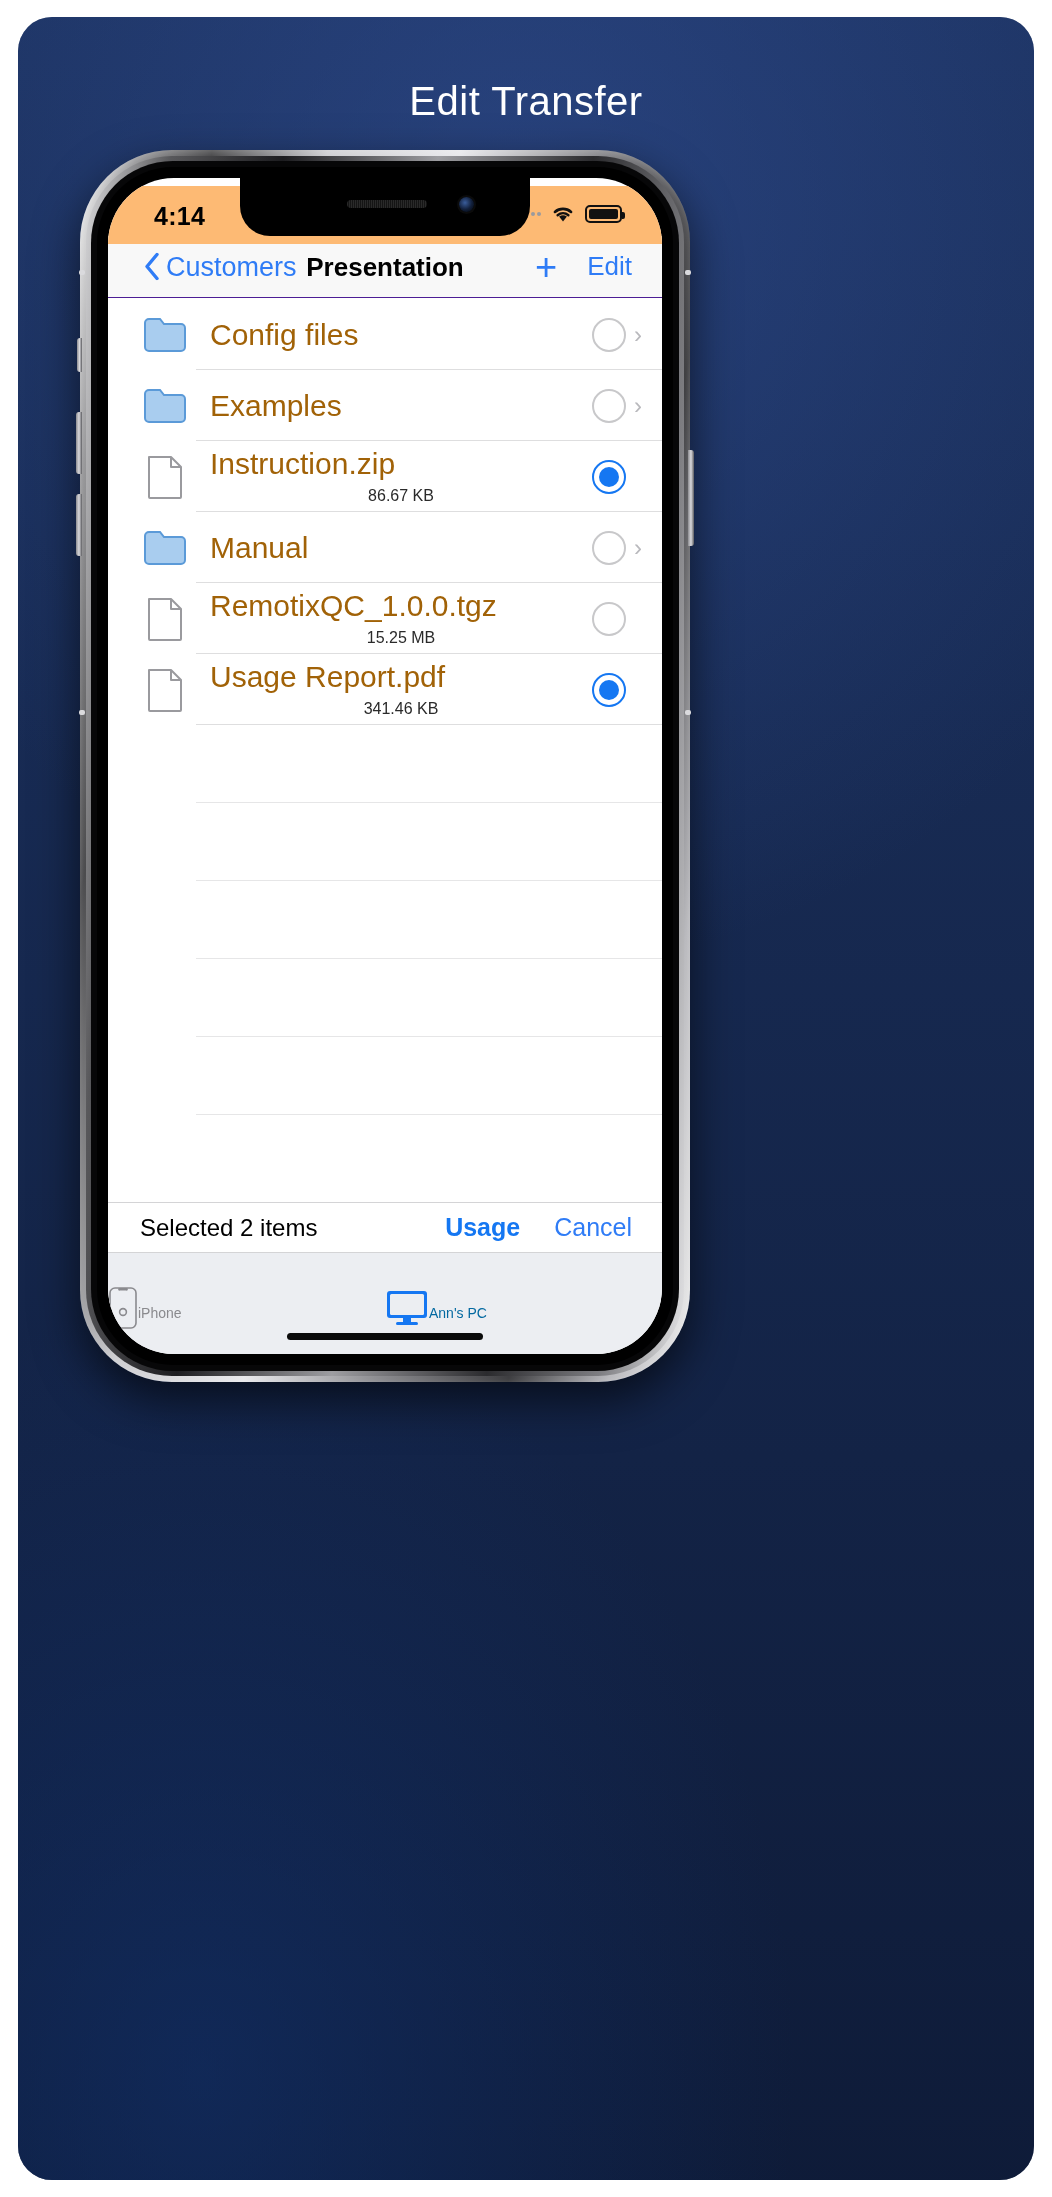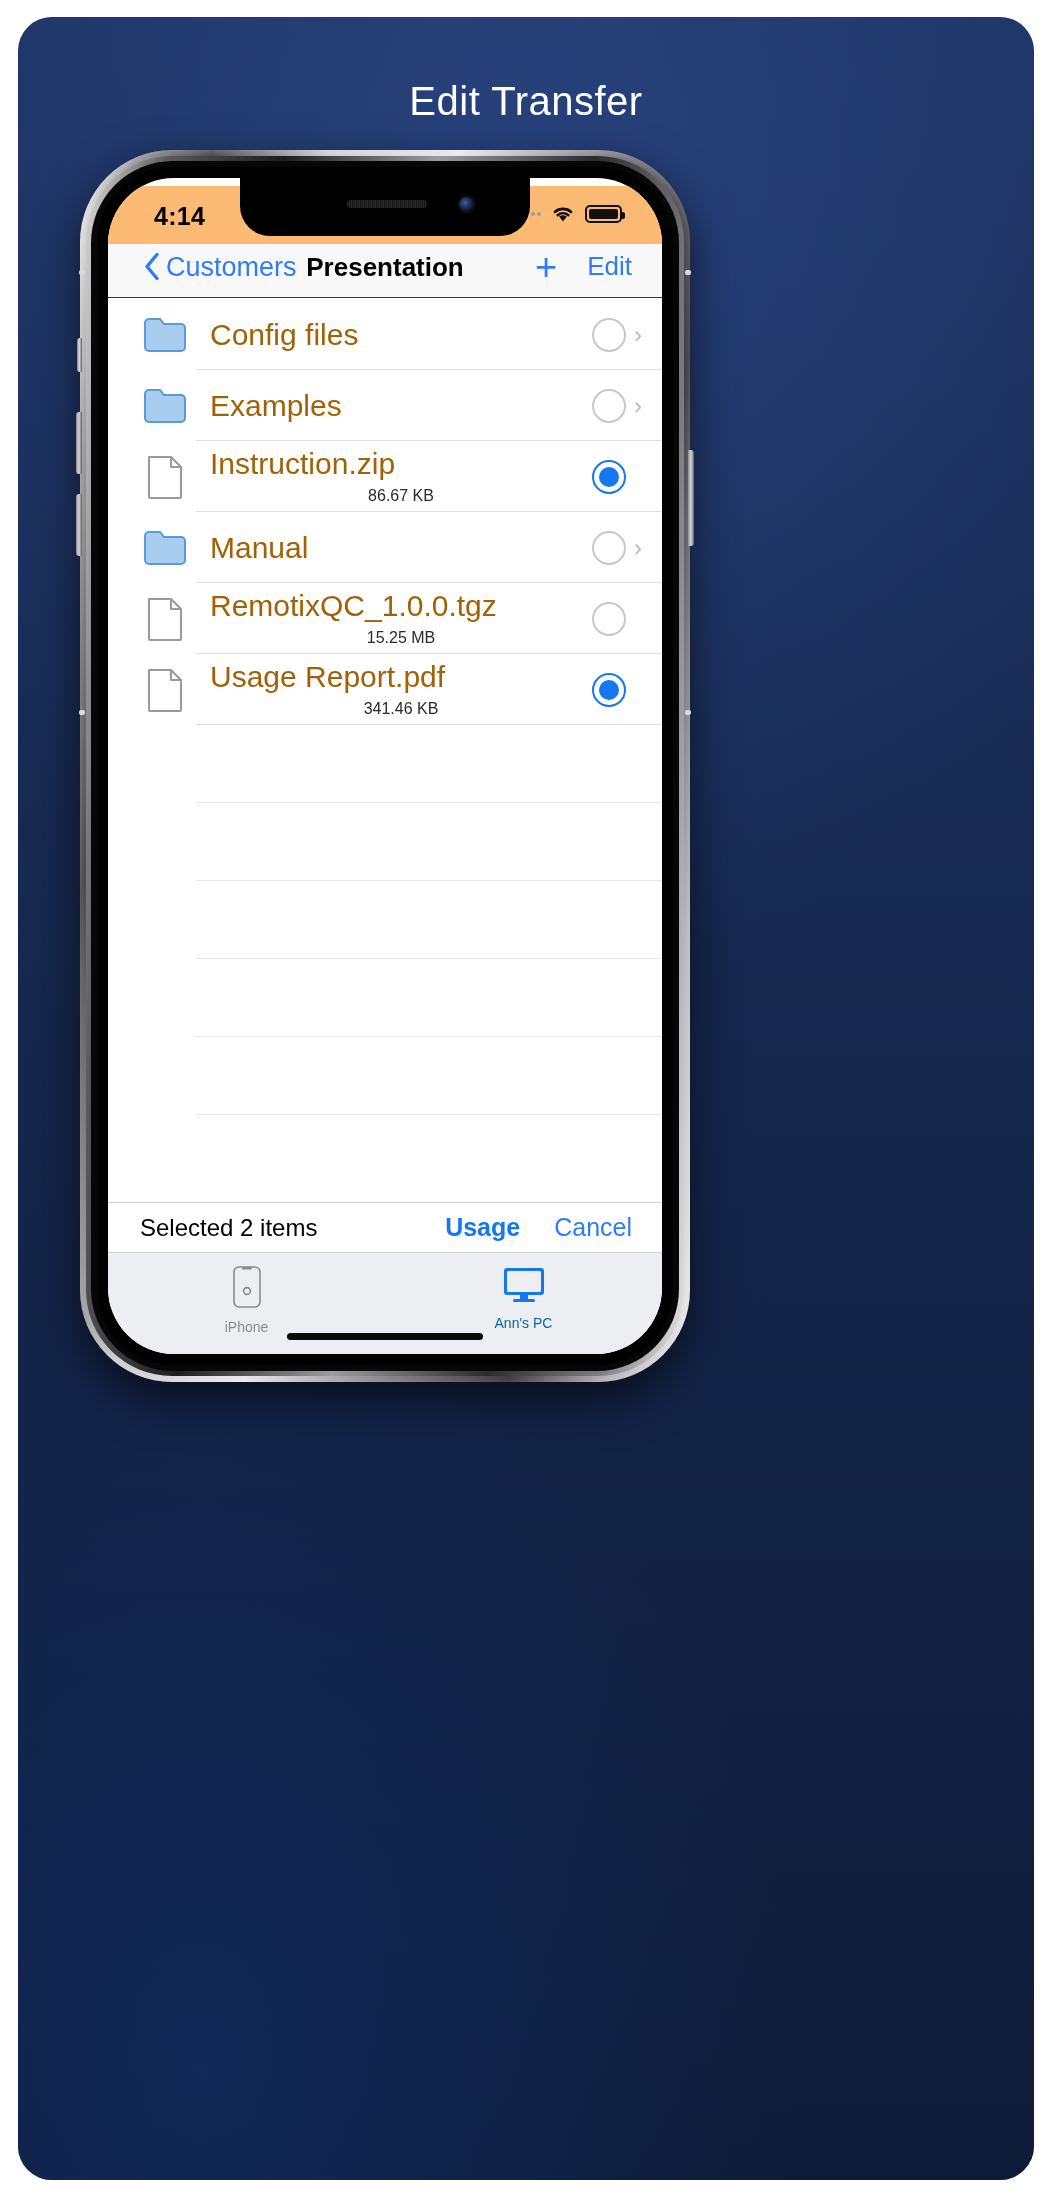--- a/index.html
+++ b/index.html
@@ -216,21 +216,21 @@
   #tb-cancel { color: #2f7cf6; font-size: 25px; }
 
   
   #tabbar {
     position: absolute; left: 0; right: 0; bottom: 0; height: 102px;
     background: #eceef2;
     border-top: 1px solid #d4d4d6;
     display: flex;
     z-index: 16;
   }
-  .tab { flex: 1 1 0; display: flex; flex-direction: column; align-items: center; justify-content: flex-start; padding-top: 12px; }
+  .tab { flex: 1 1 0; display: flex; align-items: center; justify-content: flex-start; padding-top: 12px; }
   .tab .tab-label { font-size: 14px; margin-top: 6px; }
   .tab.inactive .tab-label { color: #8a8a8e; }
   .tab.active .tab-label { color: #0369a1; }
 
   #home-indicator {
     position: absolute; bottom: 14px; left: 50%; transform: translateX(-50%);
     width: 196px; height: 7px; border-radius: 4px; background: #0b0b0b;
     z-index: 40;
   }
 </style>

